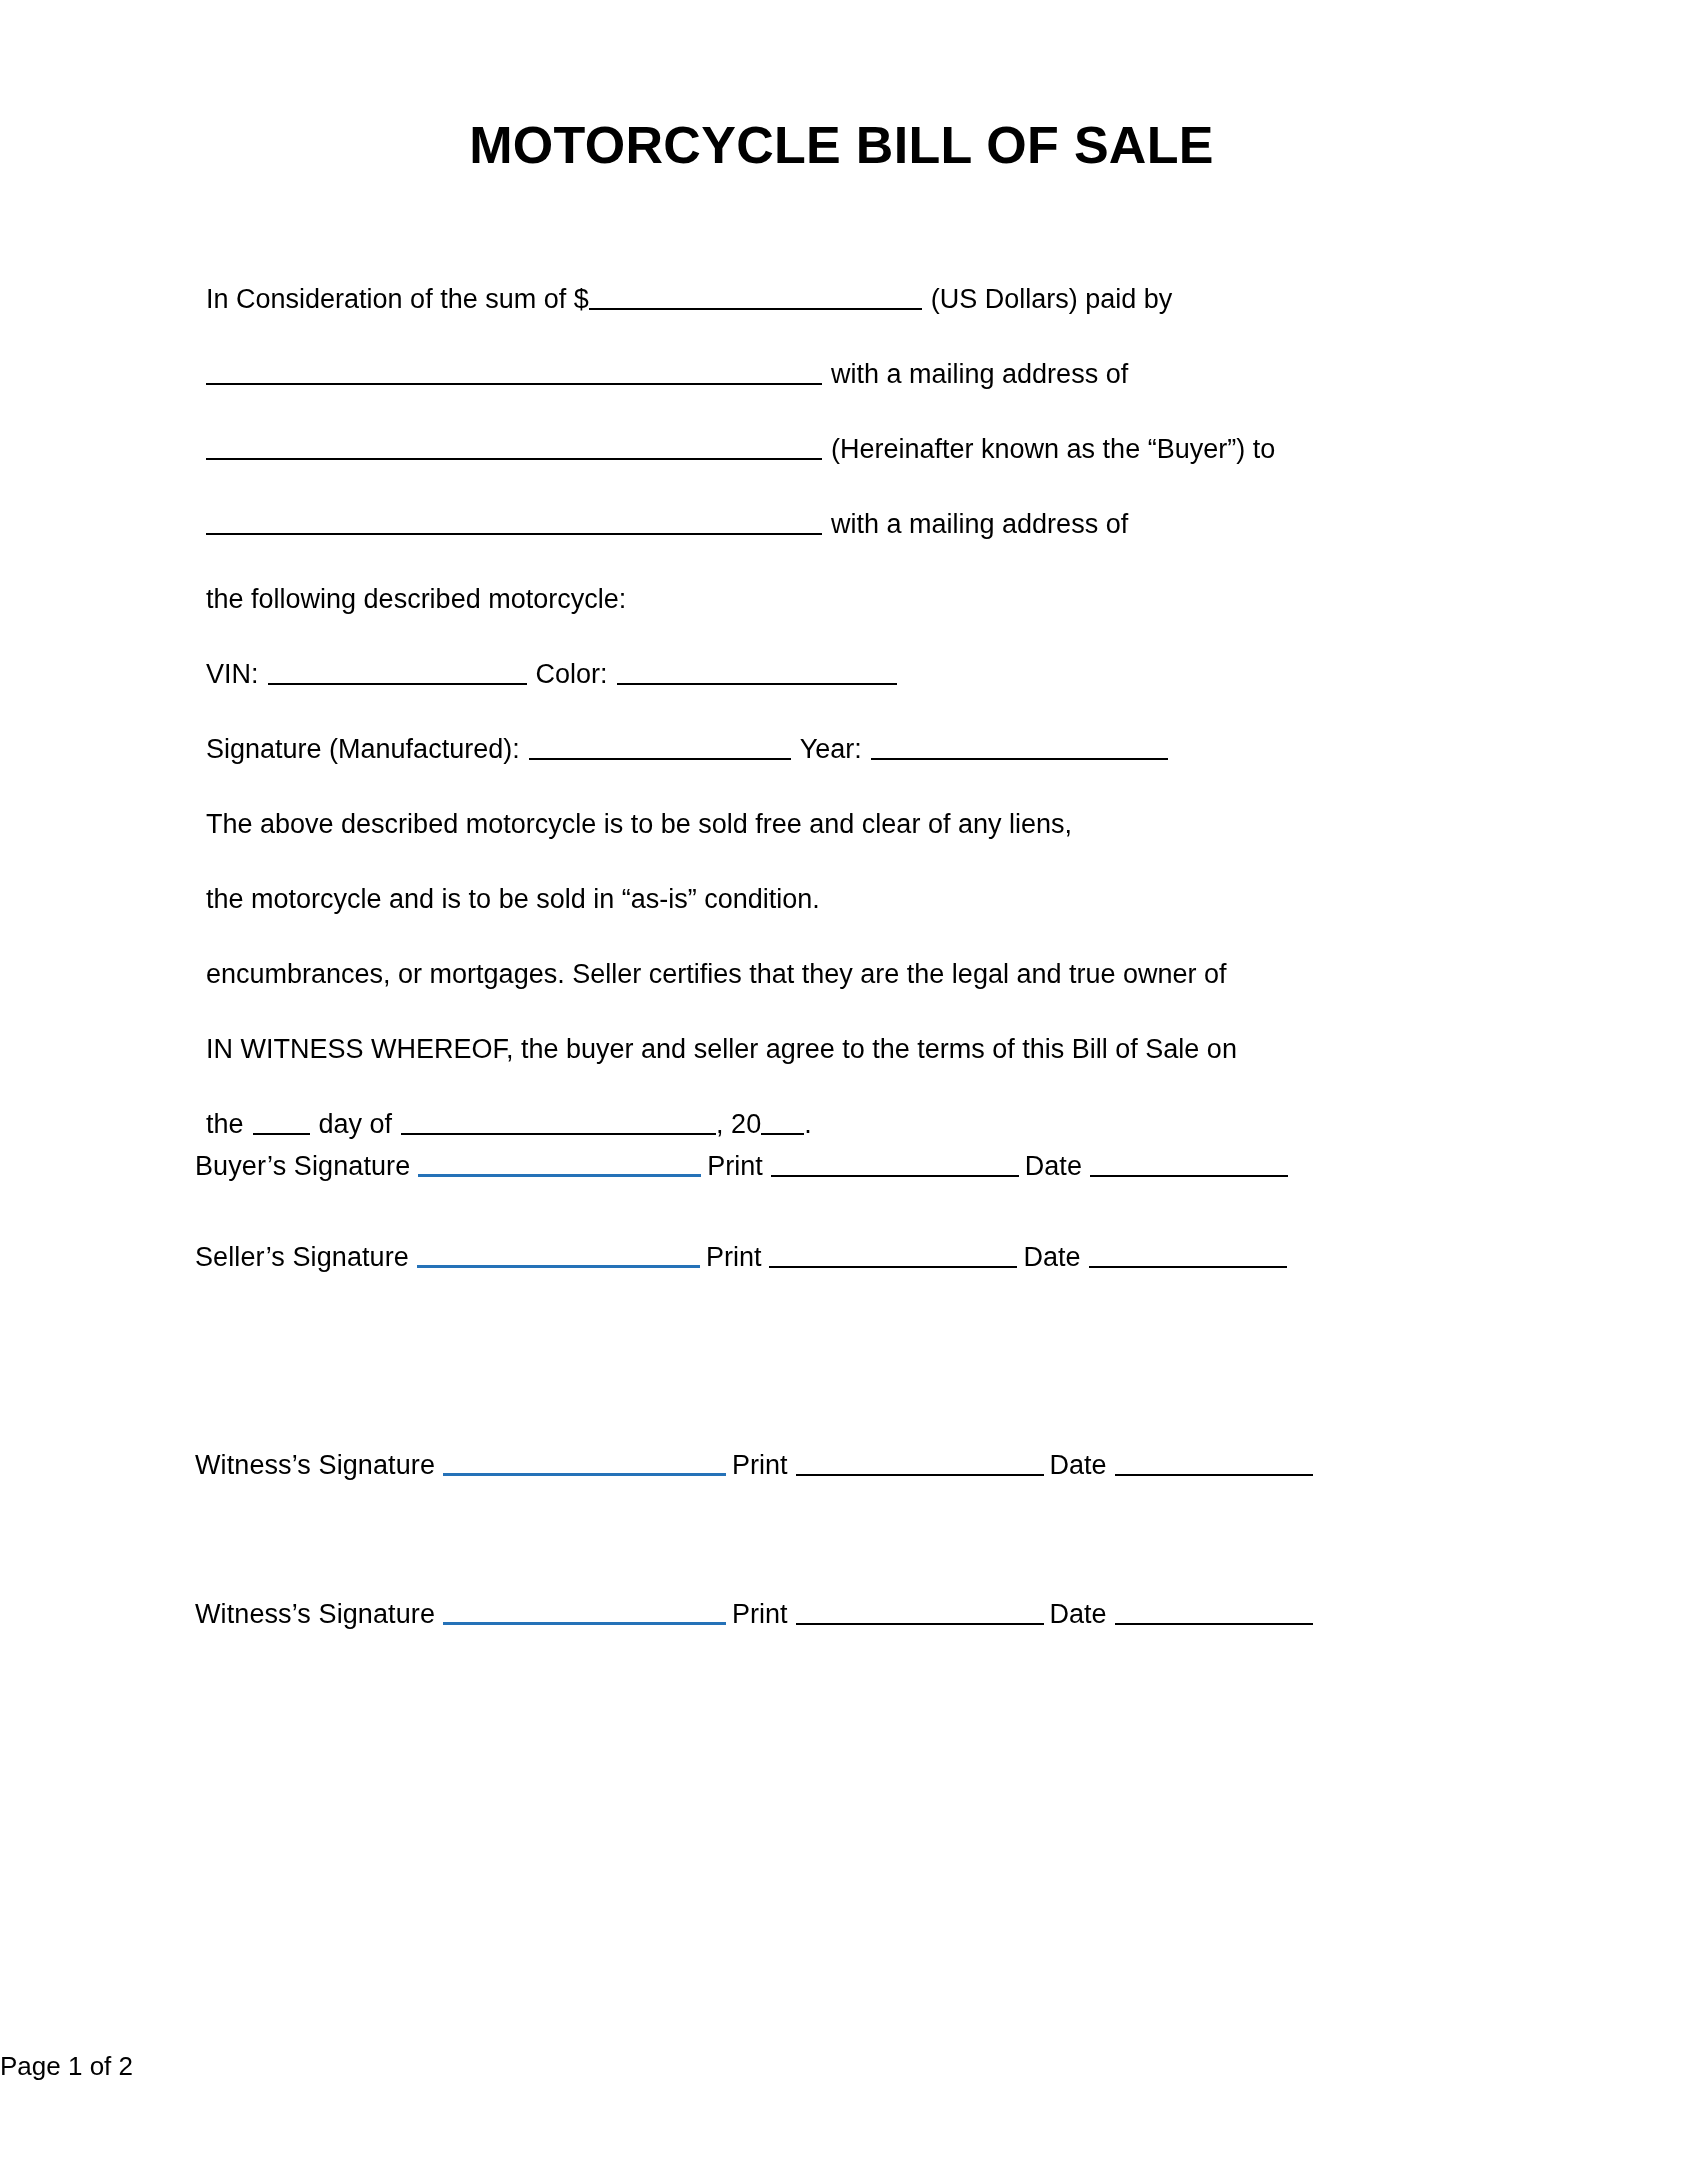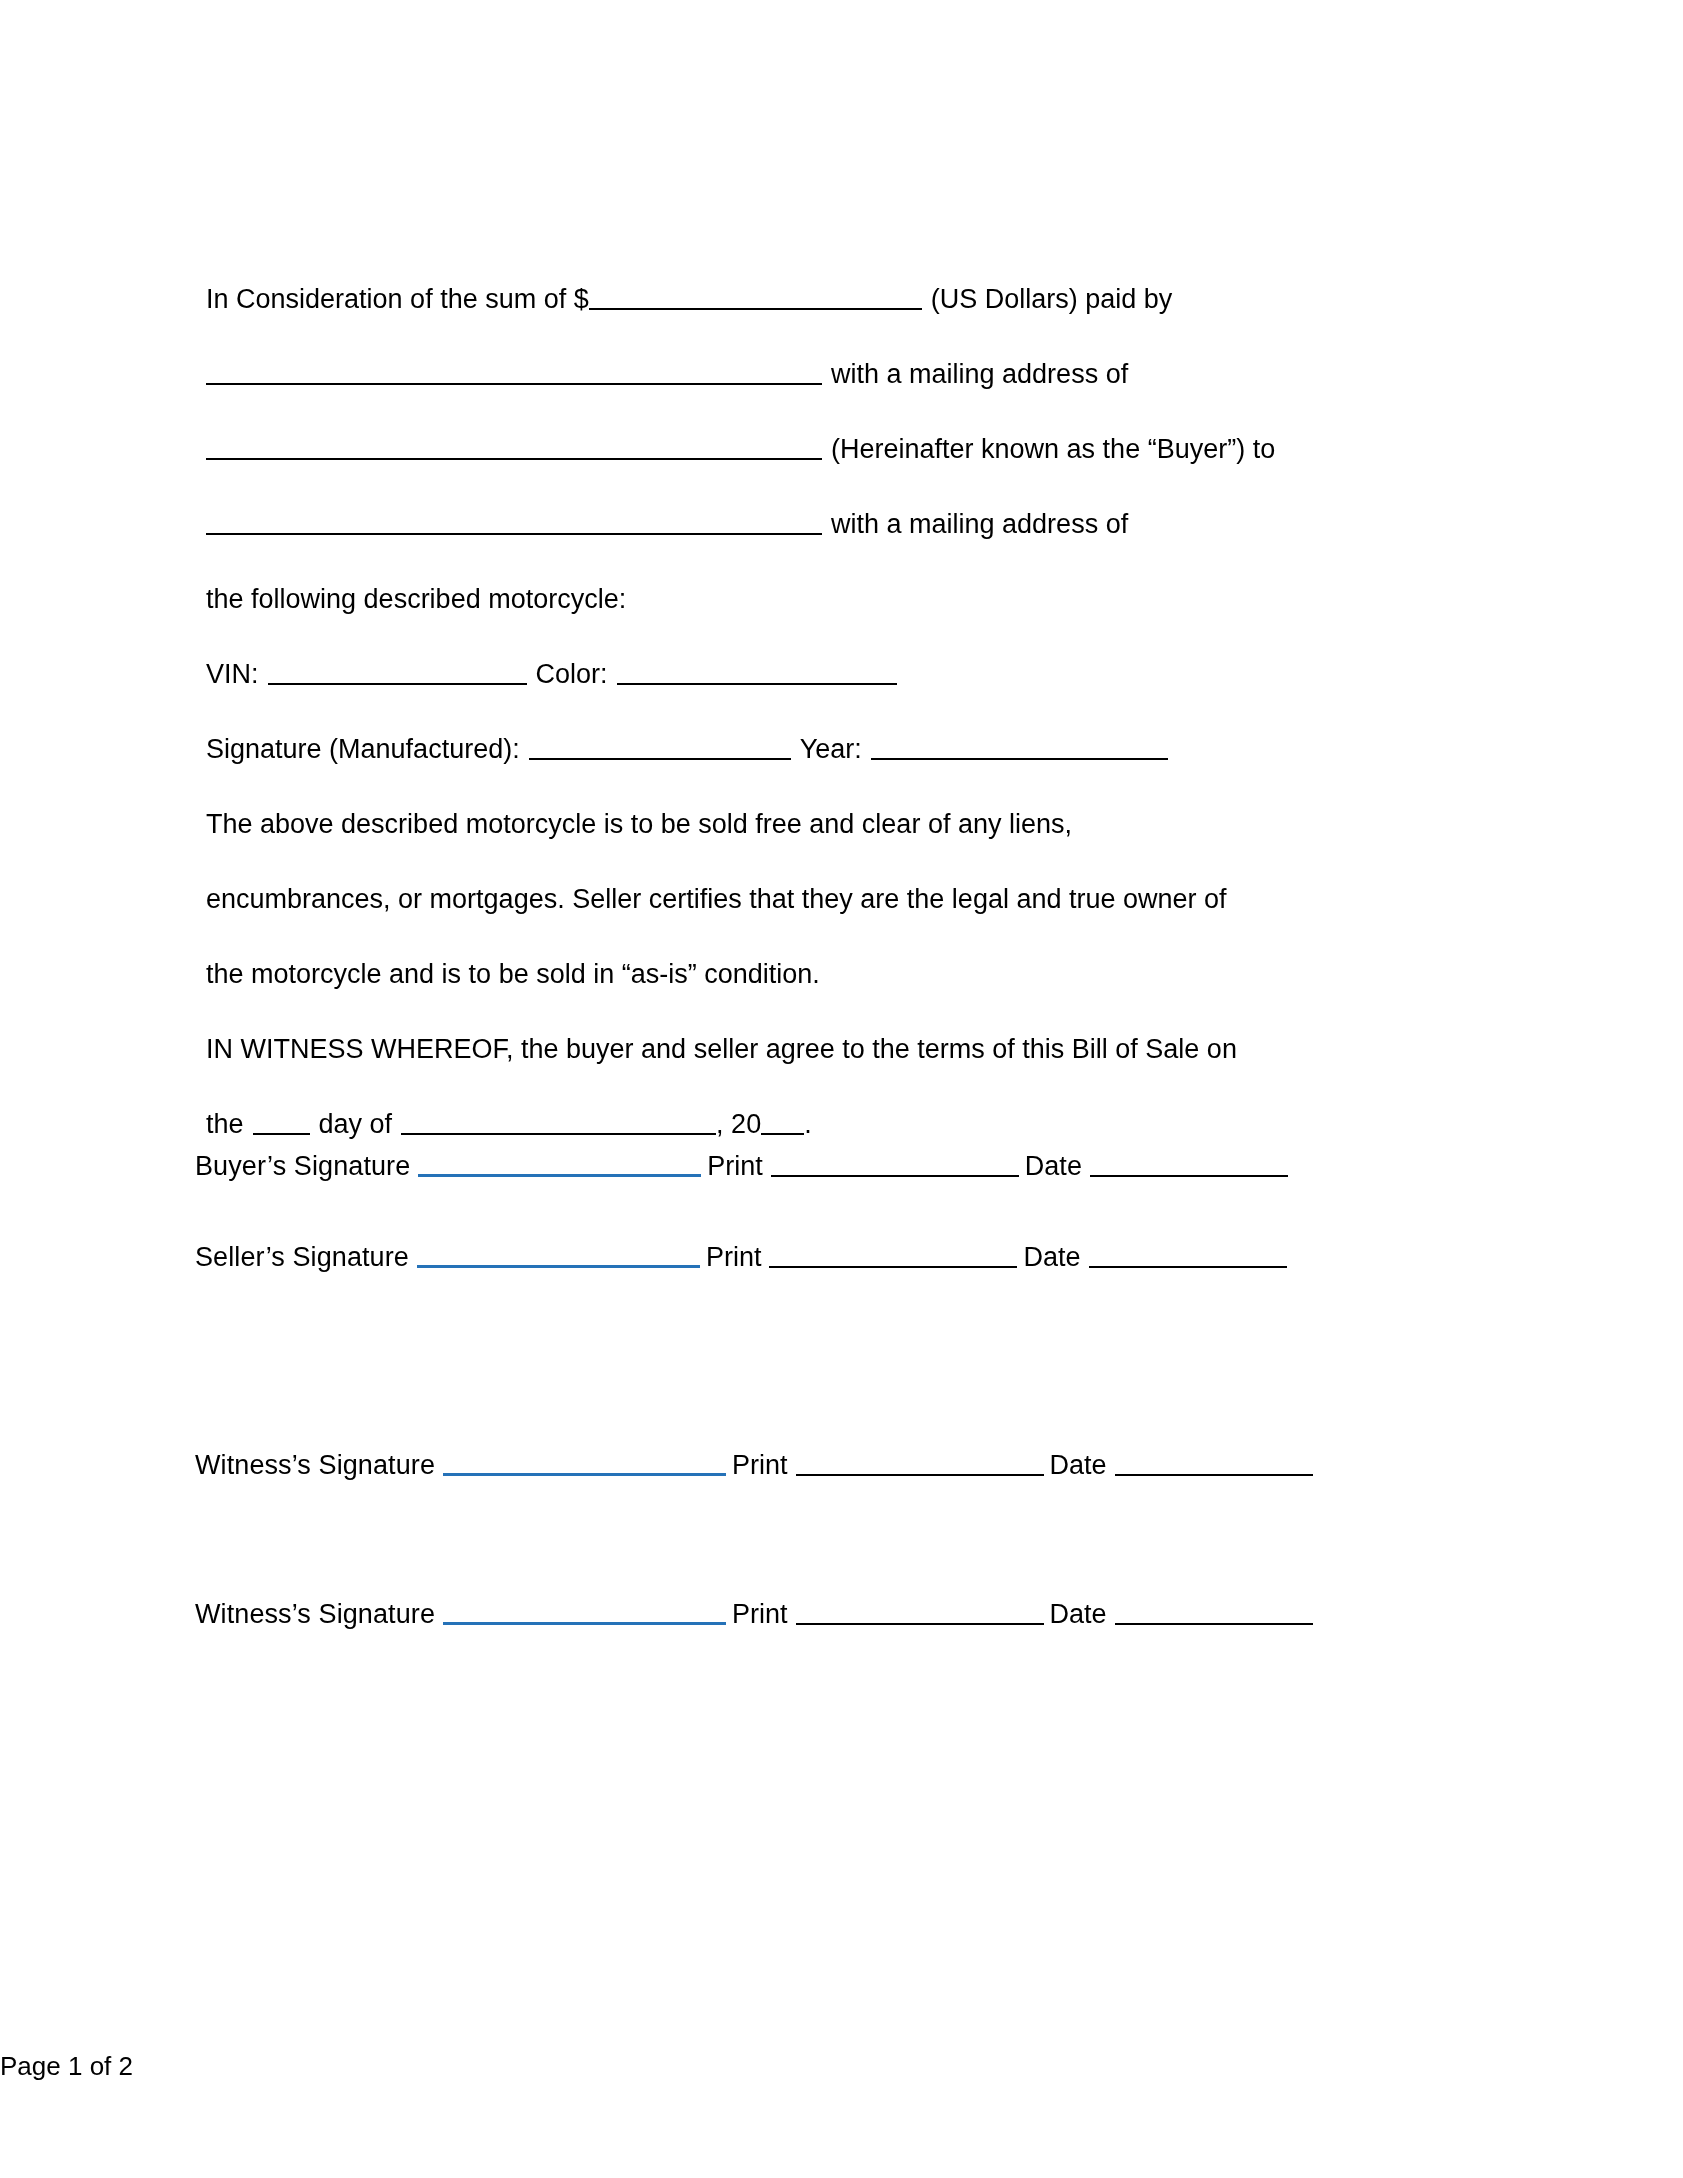--- a/index.html
+++ b/index.html
@@ -116,20 +116,21 @@
     box-sizing: border-box;
     text-align: left;
     font-size: 26px;
   }
 </style>
 </head>
 <body>
 
 <div class="page">
 
+  <div class="doc-title">MOTORCYCLE BILL OF SALE</div>
 
   <div class="body-block">
 
     <div class="line">
       <span>In Consideration of the sum of $</span><span class="rule r-amount"></span><span class="gapsmall"></span><span>(US Dollars) paid by</span>
     </div>
 
     <div class="line">
       <span class="rule r-party"></span><span class="gapsmall"></span><span>with a mailing address of</span>
     </div>
@@ -150,22 +151,22 @@
 
     <div class="line">
       <span>VIN:</span><span class="gapsmall"></span><span class="rule r-vin"></span><span class="gapsmall"></span><span>Color:</span><span class="gapsmall"></span><span class="rule r-color"></span>
     </div>
 
     <div class="line">
       <span>Signature (Manufactured):</span><span class="gapsmall"></span><span class="rule r-odo"></span><span class="gapsmall"></span><span>Year:</span><span class="gapsmall"></span><span class="rule r-year"></span>
     </div>
 
     <div class="line">The above described motorcycle is to be sold free and clear of any liens,</div>
+    <div class="line">the motorcycle and is to be sold in “as-is” condition.</div>
     <div class="line">encumbrances, or mortgages. Seller certifies that they are the legal and true owner of</div>
-    <div class="line">the motorcycle and is to be sold in “as-is” condition.</div>
     <div class="line">IN WITNESS WHEREOF, the buyer and seller agree to the terms of this Bill of Sale on</div>
 
     <div class="line">
       <span>the</span><span class="gapsmall"></span><span class="rule r-day"></span><span class="gapsmall"></span><span>day of</span><span class="gapsmall"></span><span class="rule r-month"></span><span>, 20</span><span class="rule r-yr2"></span><span>.</span>
     </div>
 
   </div>
 
   <div class="sig-block">
 

